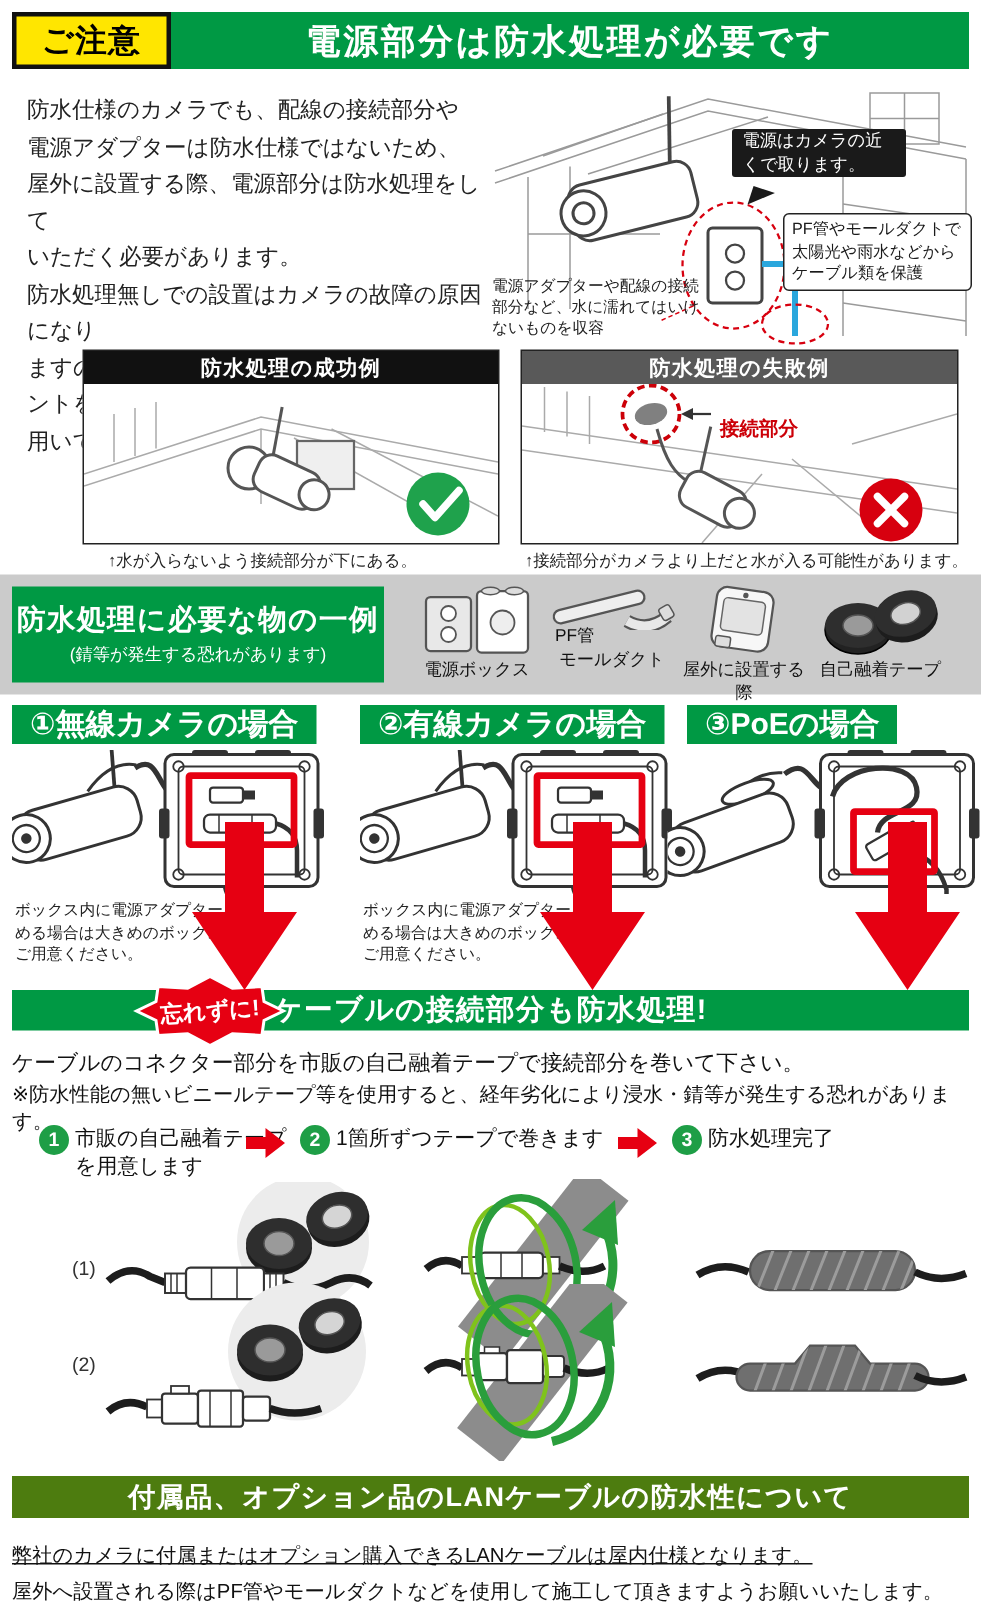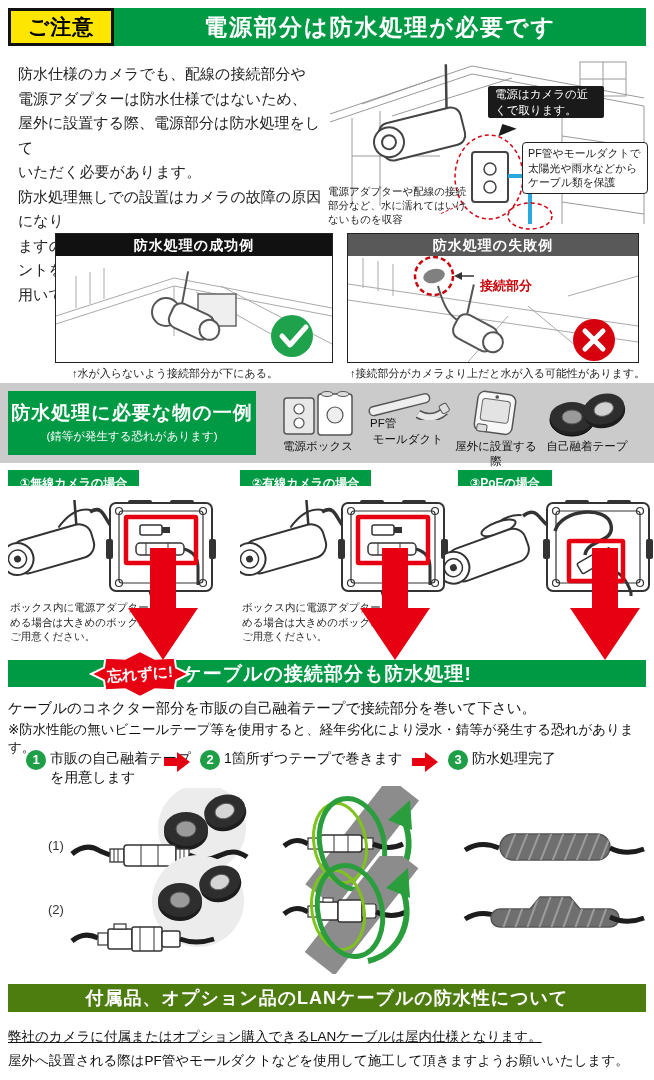--- a/index.html
+++ b/index.html
@@ -36,21 +36,21 @@
   
   .supplies { position:absolute; left:0; top:383px; width:654px; height:80px; background:#cbcbcb; }
   .sup-box { position:absolute; left:8px; top:8px; width:248px; height:64px; background:#009944; color:#fff; text-align:center; }
   .sup-title { font-size:19px; font-weight:700; margin-top:9px; letter-spacing:1px; }
   .sup-sub { font-size:11.5px; margin-top:3px; }
   .sup-item { position:absolute; top:7px; text-align:center; }
   .sup-label { font-size:11.5px; color:#111; margin-top:1px; }
   .sup-label-mid { font-size:11.5px; color:#111; text-align:left; margin:-4px 0 0 4px; }
 
   
-  .case-tab { position:absolute; top:470px; height:16px; background:#009944; color:#fff; font-size:12px; font-weight:700; line-height:26px; text-align:right; padding:0 12px; }
+  .case-tab { position:absolute; top:470px; height:26px; background:#009944; color:#fff; font-size:20px; font-weight:700; line-height:26px; text-align:right; padding:0 12px; }
   .tab1 { left:8px; } .tab2 { left:240px; } .tab3 { left:458px; }
   .case-art { position:absolute; top:500px; }
   .art1 { left:8px; } .art2 { left:240px; } .art3 { left:445px; }
   .case-cap { position:absolute; top:600px; width:160px; font-size:10.5px; line-height:14.5px; color:#222; }
   .cap1 { left:10px; } .cap2 { left:242px; }
   .case-arrow { position:absolute; top:548px; width:70px; height:112px; z-index:3; }
   .arrow1 { left:128px; } .arrow2 { left:360px; } .arrow3 { left:570px; }
 
   
   .banner { position:absolute; left:8px; top:660px; width:638px; height:27px; background:#009944; z-index:2; }

